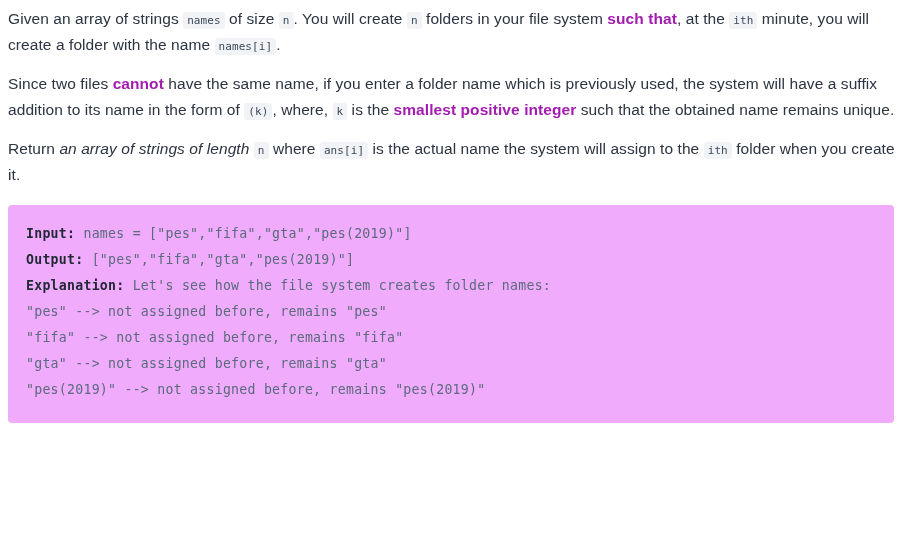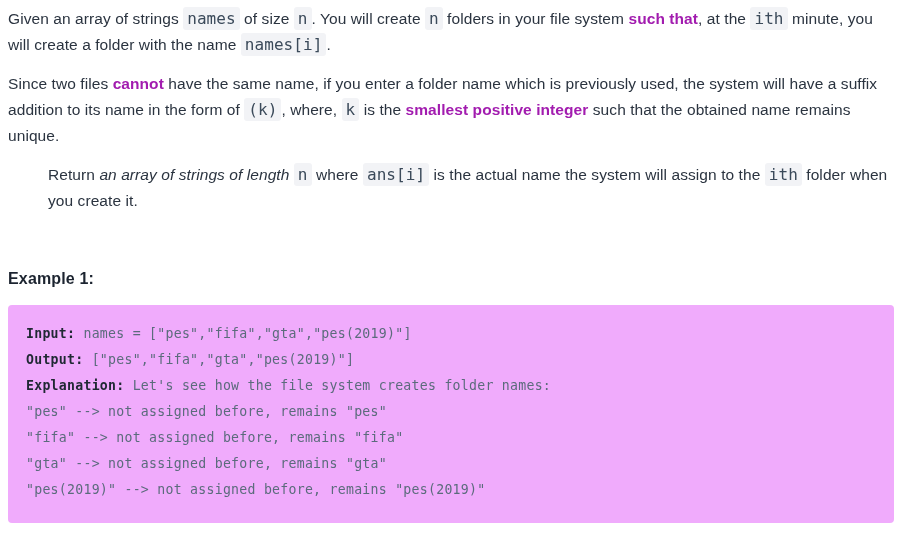--- a/index.html
+++ b/index.html
@@ -25,31 +25,31 @@
   .para {
     font-size: 15.5px;
     line-height: 26px;
     color: #2b3440;
     margin: 0;
     padding: 0;
     letter-spacing: 0.005em;
   }
   .para.p1 { padding-top: 6px; }
   .para.p2 { padding-top: 13px; }
-  .para.p3 { padding-top: 13px; margin-left: 40px; }
+  .para.p3 { padding-top: 13px; }
   .para b, .para strong {
     font-weight: bold;
     color: #a21caf;
   }
   .para i, .para em {
     font-style: italic;
   }
   code.inline {
     font-family: "DejaVu Sans Mono", "Liberation Mono", monospace;
-    font-size: 16px;
+    font-size: 11px;
     background: #f2f3f6;
     color: #3b4a5a;
     padding: 2px 4px;
     border-radius: 3px;
     white-space: pre;
     line-height: 1;
   }
   .example-heading {
     font-size: 16px;
     font-weight: bold;
@@ -82,21 +82,20 @@
 </style>
 </head>
 <body>
 
 <div class="page">
 
   <p class="para p1"><span>Given an array of strings </span><code class="inline">names</code><span> of size </span><code class="inline">n</code><span>. You will create </span><code class="inline">n</code><span> folders in your file system </span><b>such that</b><span>, at the </span><code class="inline">ith</code><span> minute, you will create a folder with the name </span><code class="inline">names[i]</code><span>.</span></p>
   <p class="para p2"><span>Since two files </span><b>cannot</b><span> have the same name, if you enter a folder name which is previously used, the system will have a suffix addition to its name in the form of </span><code class="inline">(k)</code><span>, where, </span><code class="inline">k</code><span> is the </span><b>smallest positive integer</b><span> such that the obtained name remains unique.</span></p>
   <p class="para p3"><span>Return </span><i>an array of strings of length</i><span> </span><code class="inline">n</code><span> where </span><code class="inline">ans[i]</code><span> is the actual name the system will assign to the </span><code class="inline">ith</code><span> folder when you create it.</span></p>
 
-  <div class="example-heading">Example 1:</div>
 
   <div class="codeblock">
     <pre><span class="lbl">Input:</span><span> names = ["pes","fifa","gta","pes(2019)"]</span>
 <span class="lbl">Output:</span><span> ["pes","fifa","gta","pes(2019)"]</span>
 <span class="lbl">Explanation:</span><span> Let's see how the file system creates folder names:</span>
 <span>"pes" --&gt; not assigned before, remains "pes"</span>
 <span>"fifa" --&gt; not assigned before, remains "fifa"</span>
 <span>"gta" --&gt; not assigned before, remains "gta"</span>
 <span>"pes(2019)" --&gt; not assigned before, remains "pes(2019)"</span></pre>
   </div>

